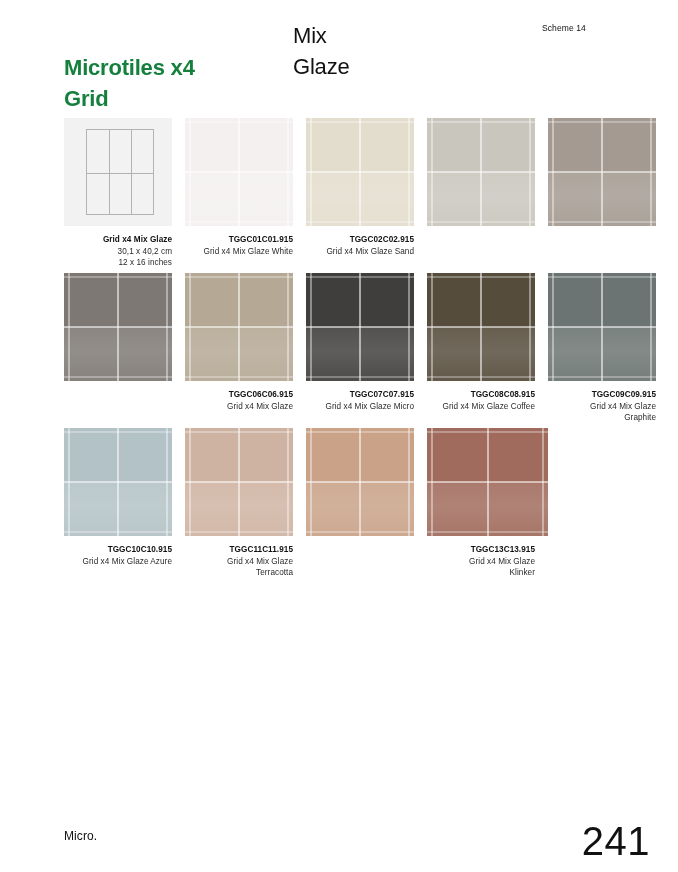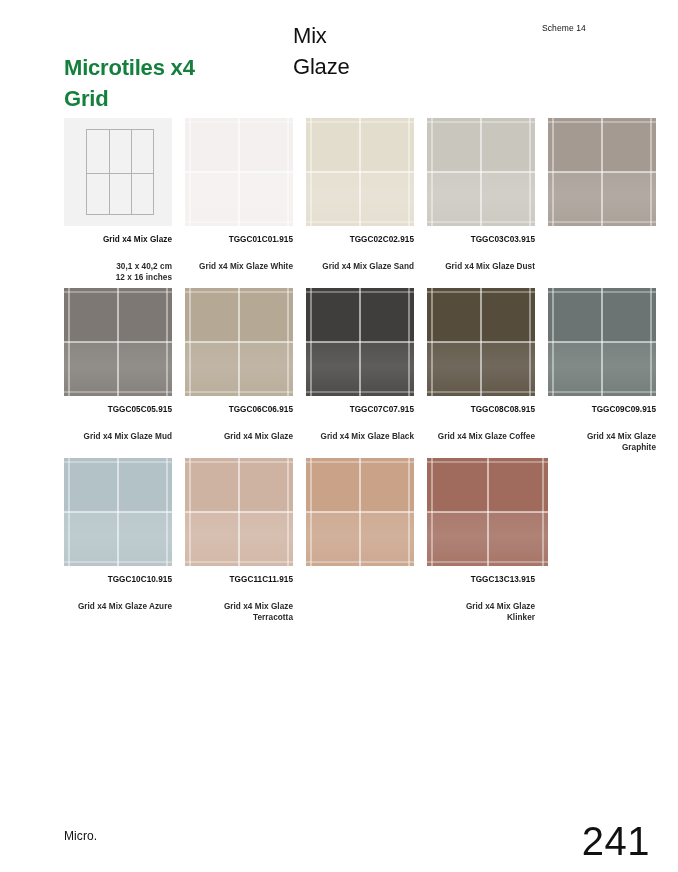--- a/index.html
+++ b/index.html
@@ -152,25 +152,25 @@
   }
   .code {
     font-size: 8.2px;
     font-weight: 700;
     line-height: 11px;
     letter-spacing: 0.05px;
     color: #111111;
   }
   .desc {
     font-size: 8.2px;
-    font-weight: 700;
+    font-weight: 400;
     line-height: 11px;
     letter-spacing: 0.05px;
     color: #2a2a2a;
-    margin-top: 16px;
+    margin-top: 1px;
     white-space: pre-line;
   }
 
   
   .footer-brand {
     position: absolute;
     left: 64px;
     bottom: 29px;
     font-size: 12px;
     font-weight: 400;
@@ -252,24 +252,20 @@
     <div class="cell">
       <div class="swatch">
         <div class="tile-face" style="--tone:#c9c6bd"></div>
         <div class="grout v-left"></div>
         <div class="grout v-right"></div>
         <div class="grout h-top"></div>
         <div class="grout h-bot"></div>
         <div class="grout v-mid"></div>
         <div class="grout h-mid"></div>
       </div>
-      <div class="caption">
-        <div class="code">TGGC03C03.915</div>
-        <div class="desc">Grid x4 Mix Glaze Dust</div>
-      </div>
     </div>
 
     <div class="cell">
       <div class="swatch">
         <div class="tile-face" style="--tone:#a49a91"></div>
         <div class="grout v-left"></div>
         <div class="grout v-right"></div>
         <div class="grout h-top"></div>
         <div class="grout h-bot"></div>
         <div class="grout v-mid"></div>
@@ -281,24 +277,20 @@
   <div class="row">
     <div class="cell">
       <div class="swatch">
         <div class="tile-face" style="--tone:#7d7873"></div>
         <div class="grout v-left"></div>
         <div class="grout v-right"></div>
         <div class="grout h-top"></div>
         <div class="grout h-bot"></div>
         <div class="grout v-mid"></div>
         <div class="grout h-mid"></div>
-      </div>
-      <div class="caption">
-        <div class="code">TGGC05C05.915</div>
-        <div class="desc">Grid x4 Mix Glaze Mud</div>
       </div>
     </div>
 
     <div class="cell">
       <div class="swatch">
         <div class="tile-face" style="--tone:#b5a894"></div>
         <div class="grout v-left"></div>
         <div class="grout v-right"></div>
         <div class="grout h-top"></div>
         <div class="grout h-bot"></div>
@@ -316,21 +308,21 @@
         <div class="tile-face" style="--tone:#403e3d"></div>
         <div class="grout v-left"></div>
         <div class="grout v-right"></div>
         <div class="grout h-top"></div>
         <div class="grout h-bot"></div>
         <div class="grout v-mid"></div>
         <div class="grout h-mid"></div>
       </div>
       <div class="caption">
         <div class="code">TGGC07C07.915</div>
-        <div class="desc">Grid x4 Mix Glaze Black</div>
+        <div class="desc">Grid x4 Mix Glaze Micro</div>
       </div>
     </div>
 
     <div class="cell">
       <div class="swatch">
         <div class="tile-face" style="--tone:#564c3c"></div>
         <div class="grout v-left"></div>
         <div class="grout v-right"></div>
         <div class="grout h-top"></div>
         <div class="grout h-bot"></div>

